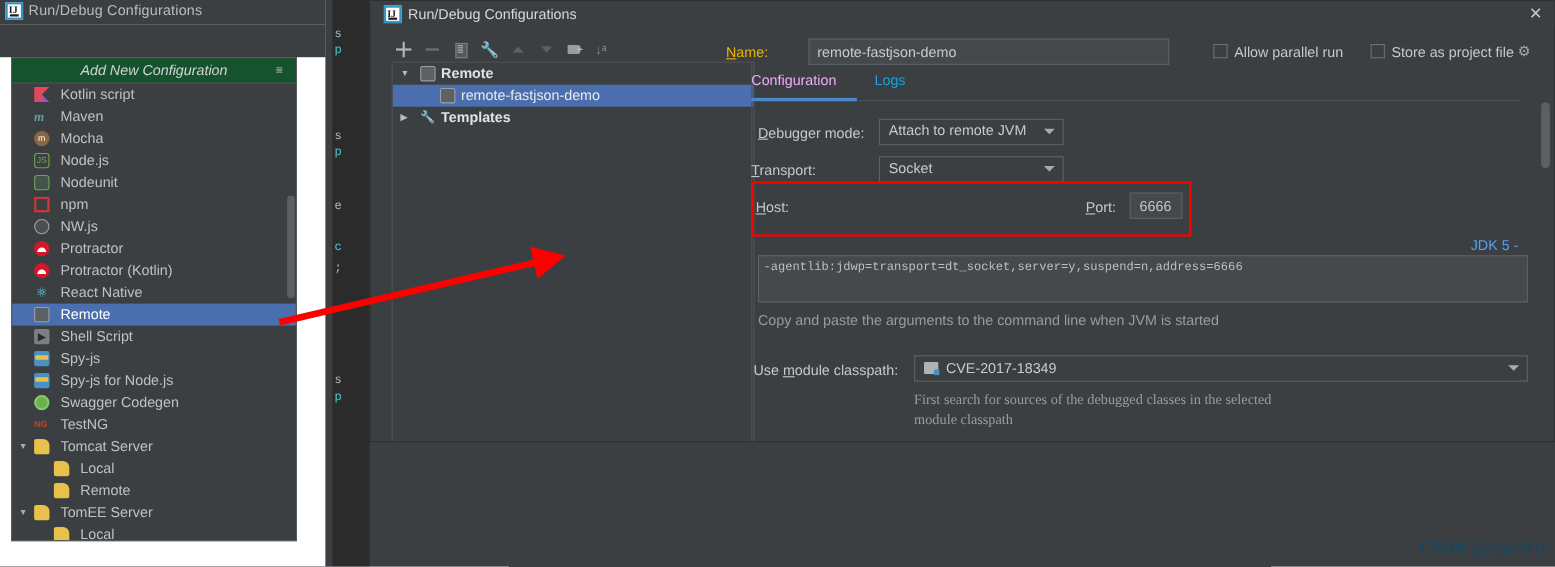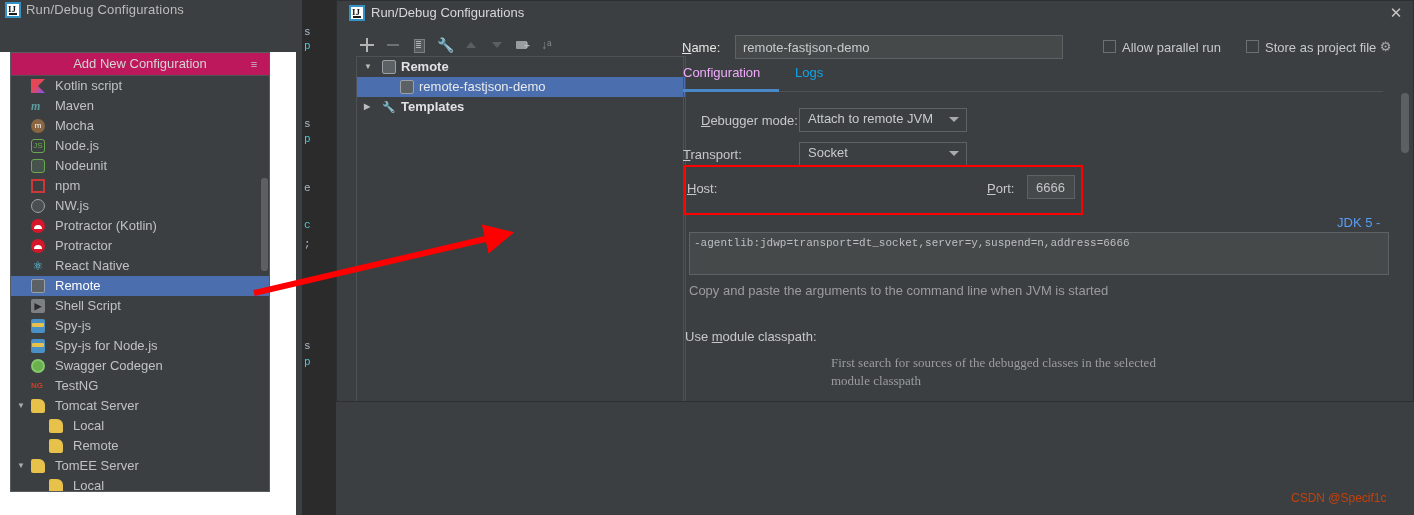--- a/index.html
+++ b/index.html
@@ -97,21 +97,21 @@
     color:#8a8d8f;font-size:12px;line-height:16px;
   }
 
   
   #popup{
     left:10px;top:52px;width:258px;height:438px;
     background:#3c3f41;border:1px solid #5a5d5f;
     overflow:hidden;
   }
   #popup-header{
-    position:relative;height:22px;background:#be185d;border-bottom:1px solid #4e5254;
+    position:relative;height:22px;background:#14532d;border-bottom:1px solid #4e5254;font-style:italic;
   }
   #popup-title{
     position:absolute;left:0;right:0;top:3px;text-align:center;
     font-size:13px;color:#d4d4d4;
   }
   #popup-pin{
     position:absolute;right:8px;top:4px;width:14px;height:14px;color:#c0c2c4;
     font-size:11px;line-height:14px;text-align:center;
   }
   .plist{position:relative;}
@@ -187,21 +187,21 @@
   .trow.bold{font-weight:bold;color:#e0e2e4;}
   .trow.sel{background:#4b6eaf;color:#e8eaec;font-weight:normal;}
   .trow .tw{position:absolute;left:7px;top:0;font-size:8px;color:#b9bbbd;line-height:20px;}
   .trow .tico{position:absolute;top:3px;width:14px;height:14px;}
   .trow .tlbl{position:absolute;}
   #tree-divider{
     position:absolute;left:346px;top:55px;width:1px;height:345px;background:#4e5254;
   }
 
   
-  #name-label{position:absolute;left:345px;top:39px;font-size:13px;color:#e5e5e5;}
+  #name-label{position:absolute;left:323px;top:39px;font-size:13px;color:#eab308;}
   #name-label u{text-decoration:underline;}
   #name-input{
     position:absolute;left:398px;top:34px;width:328px;height:24px;
     background:#45494a;border:1px solid #5e6264;box-sizing:border-box;
     color:#c8cacc;font-size:13px;padding:0 7px;line-height:22px;
     font-family:"Liberation Sans",sans-serif;outline:none;
   }
   .cbox{
     position:absolute;width:13px;height:13px;background:#3c3f41;
     border:1px solid #6d7072;box-sizing:border-box;
@@ -267,22 +267,22 @@
   
   #dlg-scroll{
     position:absolute;right:4px;top:92px;width:8px;height:60px;background:#5d6063;border-radius:4px;
   }
 
   
   #arrow{position:absolute;left:250px;top:220px;width:270px;height:90px;pointer-events:none;}
 
   
   #watermark{
-    position:absolute;left:1291px;top:491px;font-size:12px;color:#c2410c;
-    font-family:Liberation Sans, sans-serif;white-space:nowrap;
+    position:absolute;left:1291px;top:491px;font-size:16px;color:#0c4a6e;
+    font-family:Liberation Serif, serif;white-space:nowrap;
   }
 </style>
 </head>
 <body>
 
 <div class="abs" id="ide-back"></div>
 <div class="abs" id="ide-white-gap"></div>
 
 <div class="abs" id="bg-titlebar">
   <div class="abs ij-logo">
@@ -309,22 +309,22 @@
     <div id="popup-pin">≡</div>
   </div>
   <div class="plist" id="popup-list">
       <div class="prow"><span class="ico ic-kotlin"></span><span class="lbl">Kotlin script</span></div>
       <div class="prow"><span class="ico ic-maven">m</span><span class="lbl">Maven</span></div>
       <div class="prow"><span class="ico ic-mocha">m</span><span class="lbl">Mocha</span></div>
       <div class="prow"><span class="ico ic-node">JS</span><span class="lbl">Node.js</span></div>
       <div class="prow"><span class="ico ic-nodeunit"></span><span class="lbl">Nodeunit</span></div>
       <div class="prow"><span class="ico ic-npm"></span><span class="lbl">npm</span></div>
       <div class="prow"><span class="ico ic-nwjs"></span><span class="lbl">NW.js</span></div>
+      <div class="prow"><span class="ico ic-protractor"></span><span class="lbl">Protractor</span></div>
       <div class="prow"><span class="ico ic-protractor"></span><span class="lbl">Protractor (Kotlin)</span></div>
-      <div class="prow"><span class="ico ic-protractor"></span><span class="lbl">Protractor</span></div>
       <div class="prow"><span class="ico ic-react">⚛</span><span class="lbl">React Native</span></div>
       <div class="prow sel"><span class="ico ic-remote"></span><span class="lbl">Remote</span></div>
       <div class="prow"><span class="ico ic-shell">▶</span><span class="lbl">Shell Script</span></div>
       <div class="prow"><span class="ico ic-spy"></span><span class="lbl">Spy-js</span></div>
       <div class="prow"><span class="ico ic-spy"></span><span class="lbl">Spy-js for Node.js</span></div>
       <div class="prow"><span class="ico ic-swagger"></span><span class="lbl">Swagger Codegen</span></div>
       <div class="prow"><span class="ico ic-testng">NG</span><span class="lbl">TestNG</span></div>
       <div class="prow"><span class="arrow">▼</span><span class="ico ic-tomcat"></span><span class="lbl">Tomcat Server</span></div>
       <div class="prow indent"><span class="ico ic-tomcat"></span><span class="lbl">Local</span></div>
       <div class="prow indent"><span class="ico ic-tomcat"></span><span class="lbl">Remote</span></div>
@@ -392,21 +392,21 @@
   <div class="cb-label" style="left:785px;top:39px">Allow parallel run</div>
   <div class="cbox" style="left:909px;top:39px"></div>
   <div class="cb-label" style="left:928px;top:39px">Store as project file</div>
   <div id="gear-icon" style="left:1041px;top:38px">⚙</div>
 
   <div class="tab active" style="left:346px;top:64px">Configuration</div>
   <div class="tab" style="left:458px;top:64px">Logs</div>
   <div id="tab-line" style="left:346px;top:90px;width:700px"></div>
   <div id="tab-underline" style="left:346px;top:88px;width:96px"></div>
 
-  <div class="f-label" style="left:364px;top:112px"><u>D</u>ebugger mode:</div>
+  <div class="f-label" style="left:352px;top:112px"><u>D</u>ebugger mode:</div>
   <div class="combo" style="left:462px;top:107px;width:168px;height:24px">
     <span>Attach to remote JVM</span>
     <span class="carat"></span>
   </div>
 
   <div class="f-label" style="left:346px;top:146px"><u>T</u>ransport:</div>
   <div class="combo" style="left:462px;top:141px;width:168px;height:24px">
     <span>Socket</span>
     <span class="carat"></span>
   </div>
@@ -419,20 +419,25 @@
   <div id="jdk-link" style="left:1000px;top:214px">
     <span>JDK 5 - 8</span> <span style="font-size:9px">▾</span>
   </div>
 
   <div id="args-box" style="left:352px;top:231px;width:700px;height:43px">
     <div id="args-text">-agentlib:jdwp=transport=dt_socket,server=y,suspend=n,address=6666</div>
   </div>
   <div id="args-hint" style="left:352px;top:282px">Copy and paste the arguments to the command line when JVM is started</div>
 
   <div class="f-label" style="left:348px;top:328px">Use <u>m</u>odule classpath:</div>
+  <div class="combo" id="mcp-combo" style="left:494px;top:322px;width:558px;height:24px">
+    <span id="mcp-folder"></span>
+    <span id="mcp-text">CVE-2017-18349</span>
+    <span class="carat"></span>
+  </div>
   <div class="hint2" style="left:494px;top:354px">First search for sources of the debugged classes in the selected</div>
   <div class="hint2" style="left:494px;top:372px">module classpath</div>
 
   <div id="dlg-scroll"></div>
 </div>
 
 <svg id="arrow" class="abs" viewBox="0 0 270 90">
   <defs>
     <marker id="ah" markerWidth="5" markerHeight="5" refX="2.2" refY="2.5" orient="auto">
       <path d="M0,0 L5,2.5 L0,5 z" fill="#fe0000"></path>

